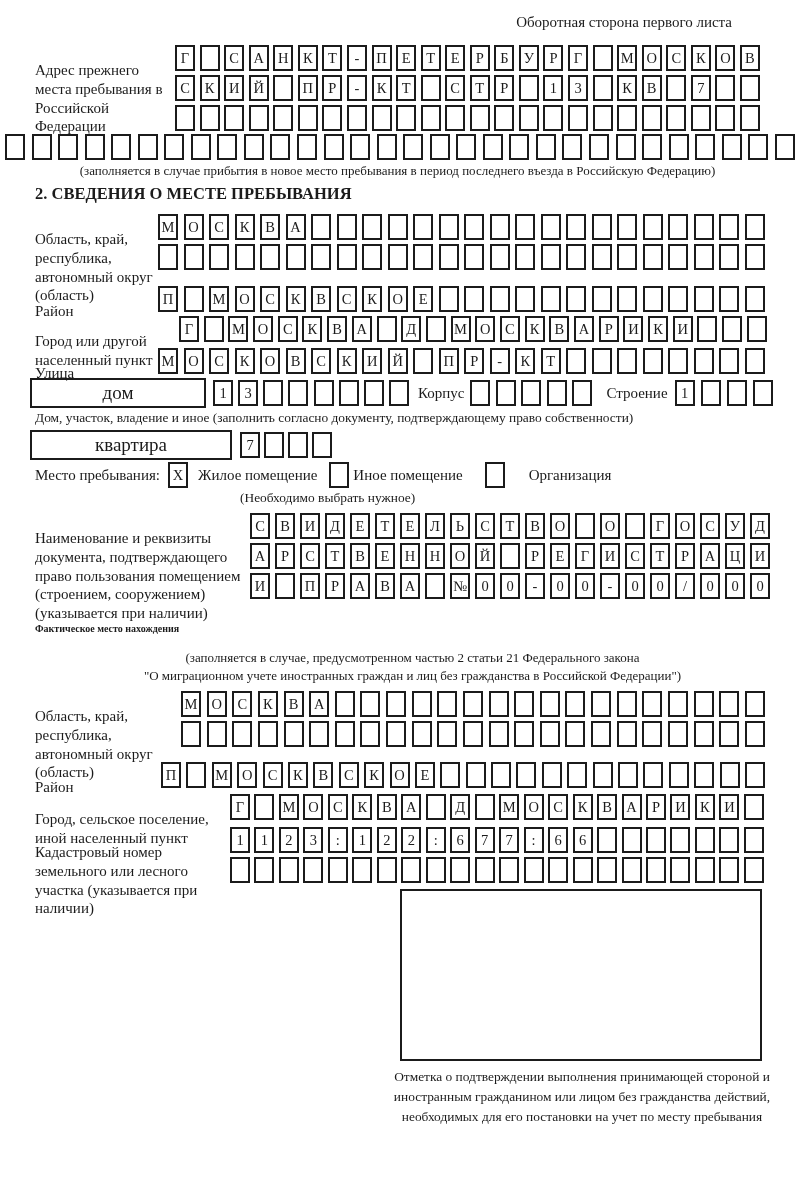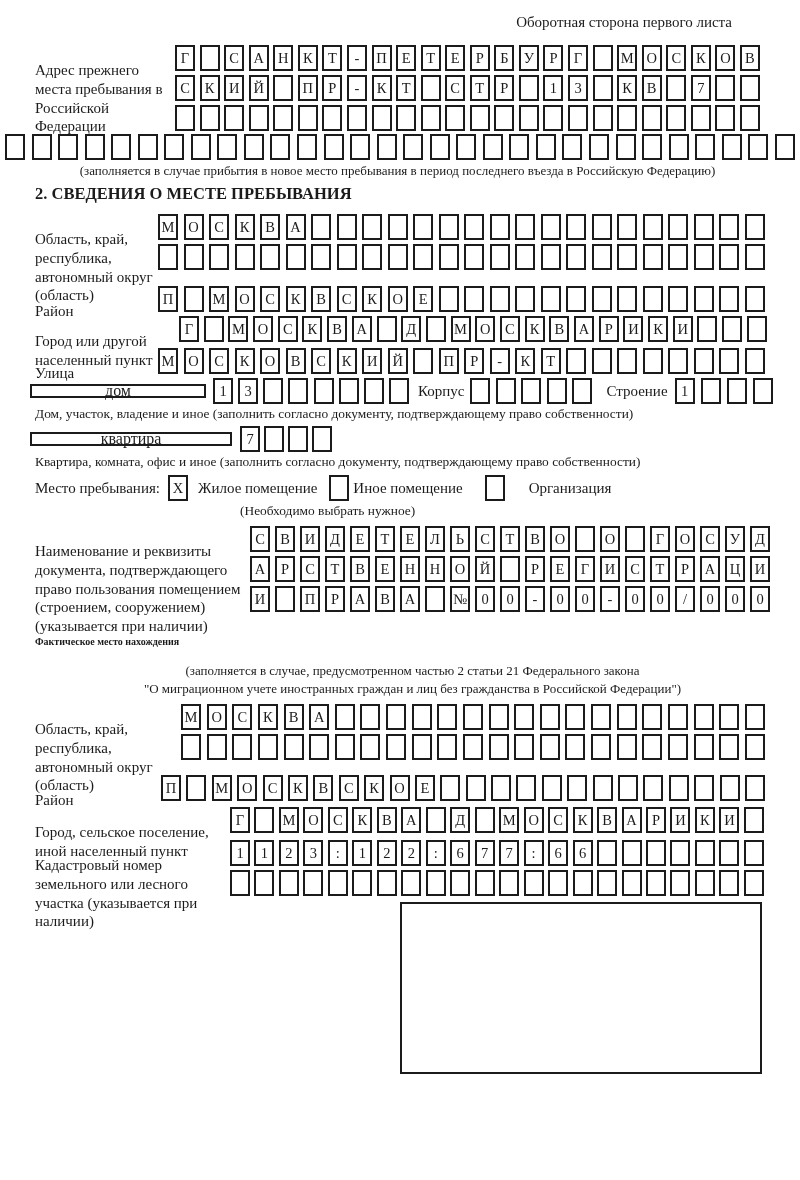--- a/index.html
+++ b/index.html
@@ -18,22 +18,22 @@
   }
   .cellrow{ display:flex; justify-content:space-between; }
   .gcol{ display:flex; flex-direction:column; gap:4px; }
   .field{ position:relative; }
   .flabel{ position:absolute; left:0; top:16px; font-size:15px; line-height:1.25; }
   .inlab{ font-size:15px; white-space:nowrap; }
   .note{ font-size:13px; text-align:center; }
   .lnote{ font-size:13.4px; }
   .sec-title{ font-size:16.5px; font-weight:bold; text-align:left; }
   .namedbox{
-    box-sizing:border-box; height:14px; border:2px solid var(--ink);
-    display:flex; align-items:center; justify-content:center; font-size:16px;
+    box-sizing:border-box; height:30px; border:2px solid var(--ink);
+    display:flex; align-items:center; justify-content:center; font-size:19px;
   }
   .boxrow{ display:flex; align-items:center; margin-left:-5px; }
   .stayrow{ display:flex; align-items:center; font-size:15px; }
   .stampbox{ box-sizing:border-box; margin-left:365px; width:362px; height:172px; border:2.5px solid var(--ink); background:var(--paper); }
   .stampcap{ margin-left:358px; width:378px; margin-top:6px; text-align:center; font-size:13.4px; line-height:1.5; }
 </style>
 </head>
 <body>
 
 <div class="page">
@@ -345,21 +345,20 @@
 
   <div class="boxrow" style="margin-bottom:2px">
     <div class="namedbox" style="width:202px">квартира</div>
     <div class="cellrow" style="width:92px;margin-left:8px">
         <span class="cell">7</span>
         <span class="cell"></span>
         <span class="cell"></span>
         <span class="cell"></span>
       </div>
   </div>
-  <div class="lnote" style="margin-bottom:5px">Квартира, комната, офис и иное (заполнить согласно документу, подтверждающему право собственности)</div>
 
   <div class="stayrow" style="margin-bottom:2px">
     <span>Место пребывания:</span>
     <span class="cellrow" style="margin-left:8px">
         <span class="cell">X</span>
       </span>
     <span style="margin-left:10px">Жилое помещение</span>
     <span class="cellrow" style="margin-left:12px">
         <span class="cell"></span>
       </span>
@@ -616,14 +615,15 @@
           <span class="cell"></span>
           <span class="cell"></span>
           <span class="cell"></span>
           <span class="cell"></span>
           <span class="cell"></span>
         </div>
     </div>
   </div>
 
   <div class="stampbox" style="margin-top:6px"></div>
+  <div class="stampcap">Отметка о подтверждении выполнения принимающей стороной и иностранным гражданином или лицом без гражданства действий, необходимых для его постановки на учет по месту пребывания</div>
 
 </div>
 
 </body></html>

